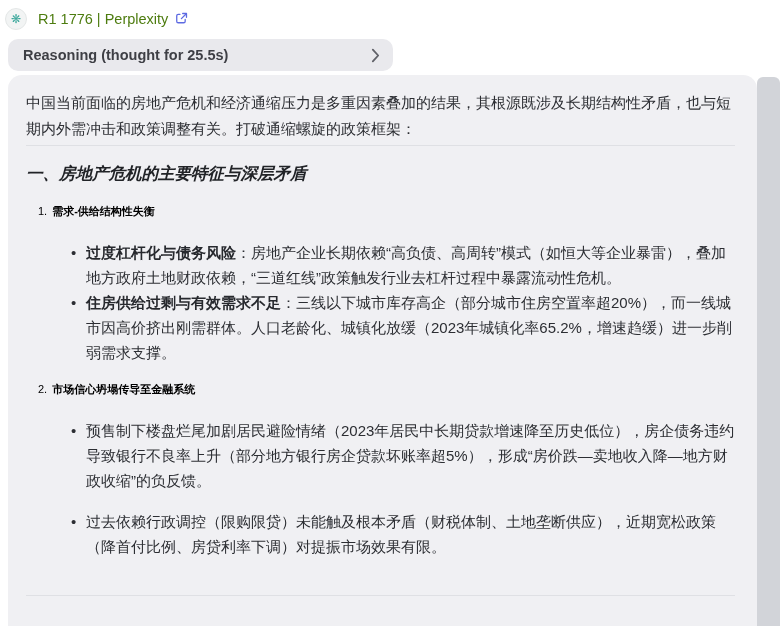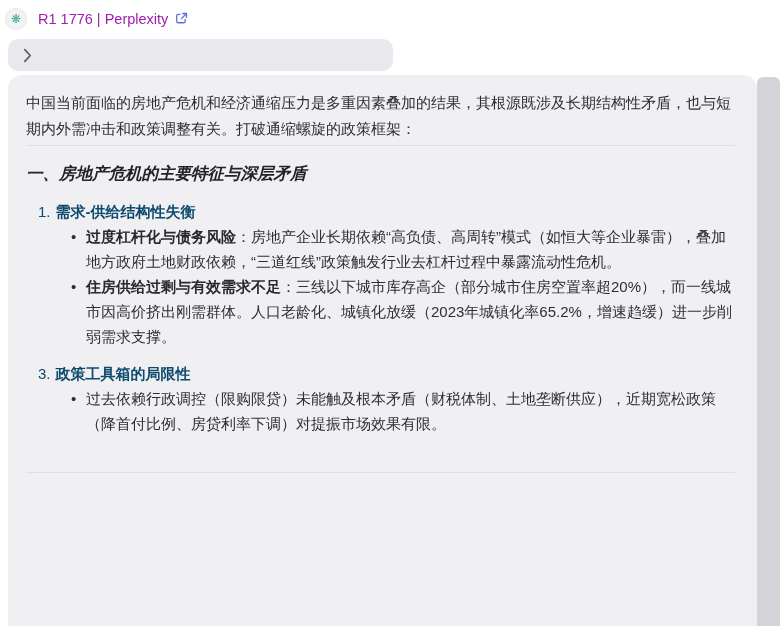--- a/index.html
+++ b/index.html
@@ -18,21 +18,21 @@
   }
   .model-icon {
     width: 22px; height: 22px; border-radius: 50%;
     background: #f2f4f4; border: 1px solid #e4e7e7;
     display: flex; align-items: center; justify-content: center;
     color: #3aa79b; font-size: 12px; line-height: 1;
     flex: 0 0 auto;
   }
   .model-link {
     display: flex; align-items: center; gap: 7px;
-    color: #a21caf; font-size: 14.5px; font-weight: 500;
+    color: #4d7c0f; font-size: 14.5px; font-weight: 500;
     cursor: pointer; text-decoration: none;
   }
   .ext-icon svg { display: block; }
 
   
   .reasoning {
     margin: 9px 0 0 8px;
     width: 385px; height: 32px;
     background: #e9e9ed;
     border-radius: 10px;
@@ -56,24 +56,24 @@
   .divider {
     border: none; border-top: 1px solid #dfe0e4;
     margin: 3px 0 0 0; height: 0;
   }
   h3.sec {
     margin-top: 15px; font-size: 16.5px; line-height: 24px;
     font-weight: 700; color: #212327; font-style: italic;
   }
   .numbered { list-style: none; margin-top: 14px; padding-left: 12px; }
   .num-item + .num-item { margin-top: 12px; }
-  .li-title { font-size: 15px; line-height: 25px; color: #0c4a6e; }
+  .li-title { font-size: 11px; line-height: 25px; color: #000000; }
   .li-title .num { font-weight: 400; margin-right: 5px; }
   .li-title .t { font-weight: 700; }
-  .bullets { list-style: none; }
+  .bullets { list-style: none; margin-top: 16px; }
   .bullets li {
     position: relative; padding-left: 48px;
     font-size: 15px; line-height: 25px; color: #2c2e33;
   }
   .bullets li::before {
     content: "•";
     position: absolute; left: 33px; top: 0;
     color: #2c2e33; font-size: 15px;
   }
   .bullets .blead { font-weight: 700; color: #27292e; }
@@ -100,20 +100,21 @@
       <svg width="13" height="13" viewBox="0 0 12 12" fill="none" stroke="#5d6ae2" stroke-width="1.2" stroke-linecap="round" stroke-linejoin="round">
         <path d="M4.6 2.1H3C2.2 2.1 1.6 2.7 1.6 3.5v5C1.6 9.3 2.2 9.9 3 9.9h5c.8 0 1.4-.6 1.4-1.4V6.9"></path>
         <path d="M7.1 1.4h3.5v3.5"></path>
         <path d="M10.4 1.6L5.9 6.1"></path>
       </svg>
     </span>
   </a>
 </div>
 
 <div class="reasoning">
+  <span class="reasoning-label">Reasoning (thought for 25.5s)</span>
   <span class="chev">
     <svg width="9" height="15" viewBox="0 0 8 14" fill="none" stroke="#606168" stroke-width="1.7" stroke-linecap="round" stroke-linejoin="round">
       <path d="M1.5 1.5L6.5 7l-5 5.5"></path>
     </svg>
   </span>
 </div>
 
 <div class="card">
 
   <p class="intro">中国当前面临的房地产危机和经济通缩压力是多重因素叠加的结果，其根源既涉及长期结构性矛盾，也与短期内外需冲击和政策调整有关。打破通缩螺旋的政策框架：</p>
@@ -127,25 +128,30 @@
     <li class="num-item">
       <div class="li-title">
         <span class="num">1.</span><span class="t">需求-供给结构性失衡</span>
       </div>
       <ul class="bullets">
         <li><span class="blead">过度杠杆化与债务风险</span><span>：房地产企业长期依赖“高负债、高周转”模式（如恒大等企业暴雷），叠加地方政府土地财政依赖，“三道红线”政策触发行业去杠杆过程中暴露流动性危机。</span></li>
         <li><span class="blead">住房供给过剩与有效需求不足</span><span>：三线以下城市库存高企（部分城市住房空置率超20%），而一线城市因高价挤出刚需群体。人口老龄化、城镇化放缓（2023年城镇化率65.2%，增速趋缓）进一步削弱需求支撑。</span></li>
       </ul>
     </li>
 
+    <li class="num-item">
+      <div class="li-title">
+        <span class="num">2.</span><span class="t">市场信心坍塌传导至金融系统</span>
+      </div>
+      <ul class="bullets">
+        <li><span class="blead"></span><span>预售制下楼盘烂尾加剧居民避险情绪（2023年居民中长期贷款增速降至历史低位），房企债务违约导致银行不良率上升（部分地方银行房企贷款坏账率超5%），形成“房价跌—卖地收入降—地方财政收缩”的负反馈。</span></li>
+      </ul>
+    </li>
 
     <li class="num-item">
-      <div class="li-title">
-        <span class="num">3.</span><span class="t">政策工具箱的局限性</span>
-      </div>
       <ul class="bullets">
         <li><span class="blead"></span><span>过去依赖行政调控（限购限贷）未能触及根本矛盾（财税体制、土地垄断供应），近期宽松政策（降首付比例、房贷利率下调）对提振市场效果有限。</span></li>
       </ul>
     </li>
 
   </ol>
 
   <hr class="divider divider2">
 
 

